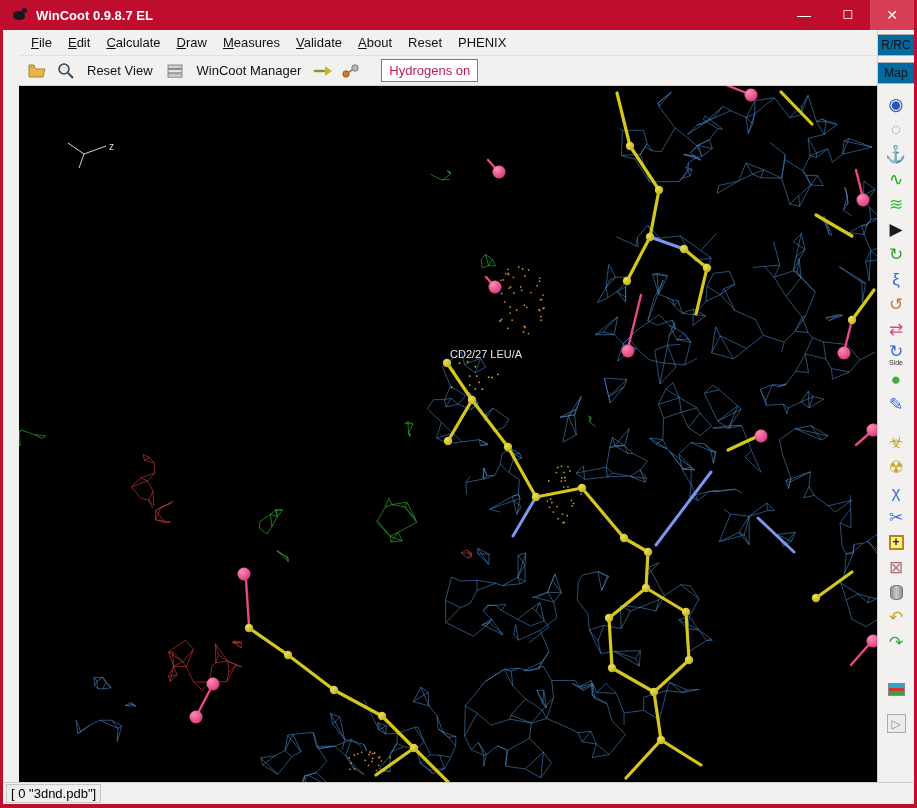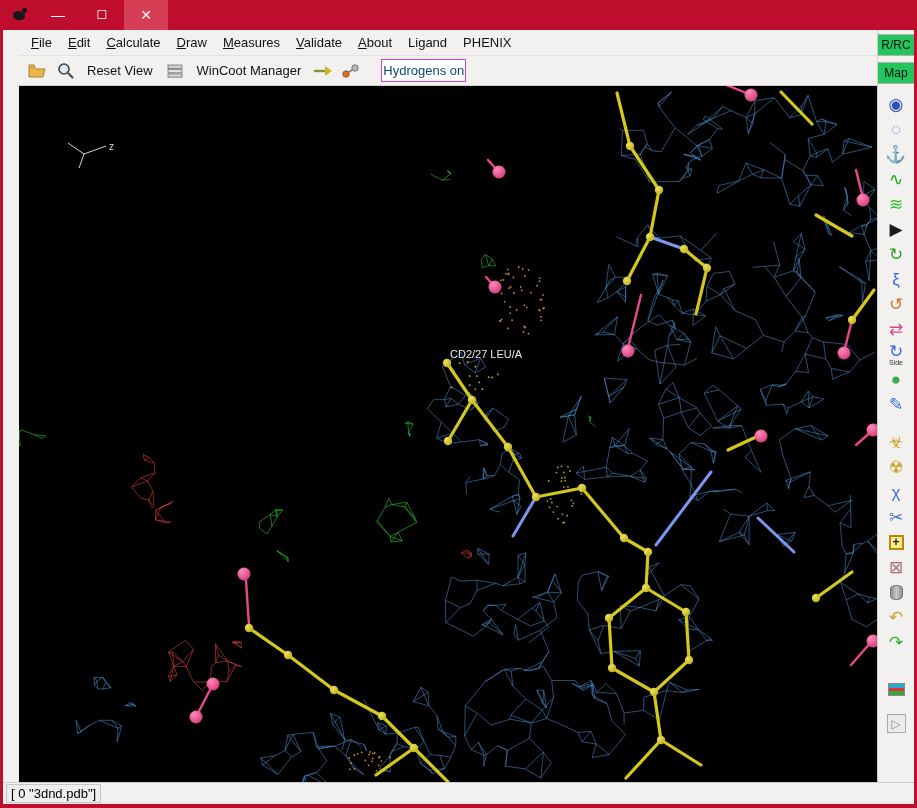--- a/index.html
+++ b/index.html
@@ -30,29 +30,29 @@
 
   .menubar { height:26px; background:#f2f1f0; display:flex; align-items:center;
     font-size:13px; color:#111; padding-left:4px; border-bottom:1px solid #e3e2e1; }
   .menu-item { padding:4px 8px; cursor:default; }
   .accel { text-decoration:underline; }
 
   .toolbar { height:30px; background:#f2f1f0; border-bottom:1px solid #cfcecd;
     display:flex; align-items:center; gap:4px; padding:0 6px; font-size:13px; color:#111; }
   .tb-icon { width:24px; height:24px; display:flex; align-items:center; justify-content:center; }
   .tb-label-btn { display:flex; align-items:flex-end; gap:5px; padding:3px 6px; border-radius:3px; }
-  .tb-box-btn { border:1px solid #cc44cc; background:#fff; padding:3px 1px; margin-left:4px;
-    font-size:13px; color:#0c4a6e; }
+  .tb-box-btn { border:1px solid #cc44cc; background:#fff; padding:3px 7px; margin-left:4px;
+    font-size:13px; color:#be185d; }
   .tb-box-btn.phenix { background:#fdf2fd; }
   .tb-sep { width:6px; }
 
   
   .side-col { width:53px; background:#f2f1f0; border-left:1px solid #cfcecd;
     display:flex; flex-direction:column; align-items:center; padding-top:4px; overflow:hidden; }
-  .side-btn { width:45px; height:22px; background:#22c55e; border:1px solid #b5b2ae;
+  .side-btn { width:45px; height:22px; background:#0369a1; border:1px solid #b5b2ae;
     border-radius:3px; font-size:12px; color:#111; margin-bottom:6px;
     font-family:"Liberation Sans", sans-serif; }
   .tool-strip { display:flex; flex-direction:column; align-items:center; width:100%; margin-top:2px; }
   .tool { height:25px; width:100%; display:flex; flex-direction:column; align-items:center;
     justify-content:center; cursor:default; }
   .tool .glyph { font-size:17px; line-height:17px; }
   .tool .sub { font-size:7px; line-height:6px; color:#333; }
   .flag-icon { width:17px; height:13px; border:1px solid #888;
     background:linear-gradient(to bottom, #2aa8c8 0 33%, #d8333c 33% 66%, #3aa43a 66% 100%); }
   .cyl-icon { width:13px; height:15px; background:linear-gradient(to right,#8f8f8f,#c9c9c9,#8f8f8f);
@@ -76,39 +76,40 @@
 </head>
 <body>
 
 <div class="window">
 
   <div class="titlebar">
     <span class="app-icon">
         <span class="blob"></span>
         <span class="head"></span>
       </span>
+    <span class="title-text">WinCoot 0.9.8.7 EL</span>
     <span class="win-controls">
       <span class="win-btn">—</span>
       <span class="win-btn max">☐</span>
       <span class="win-btn close">✕</span>
     </span>
   </div>
 
   <div class="body-row">
     <div class="main-col">
 
       <div class="menubar" id="menubar">
           <div class="menu-item"><span class="accel">F</span>ile</div>
           <div class="menu-item"><span class="accel">E</span>dit</div>
           <div class="menu-item"><span class="accel">C</span>alculate</div>
           <div class="menu-item"><span class="accel">D</span>raw</div>
           <div class="menu-item"><span class="accel">M</span>easures</div>
           <div class="menu-item"><span class="accel">V</span>alidate</div>
           <div class="menu-item"><span class="accel">A</span>bout</div>
-          <div class="menu-item">Ligand</div>
+          <div class="menu-item">Reset</div>
           <div class="menu-item">PHENIX</div>
         </div>
 
       <div class="toolbar">
         <span class="tb-icon">
           <svg width="18" height="14" viewBox="0 0 18 14">
               <path d="M1 3 L6 3 L8 5 L17 5 L15 13 L1 13 Z" fill="#e8b64c" stroke="#a8842c" stroke-width="1"></path>
               <path d="M1 3 L1 1 L6 1 L7 3" fill="#e8b64c" stroke="#a8842c" stroke-width="1"></path>
             </svg>
         </span>

